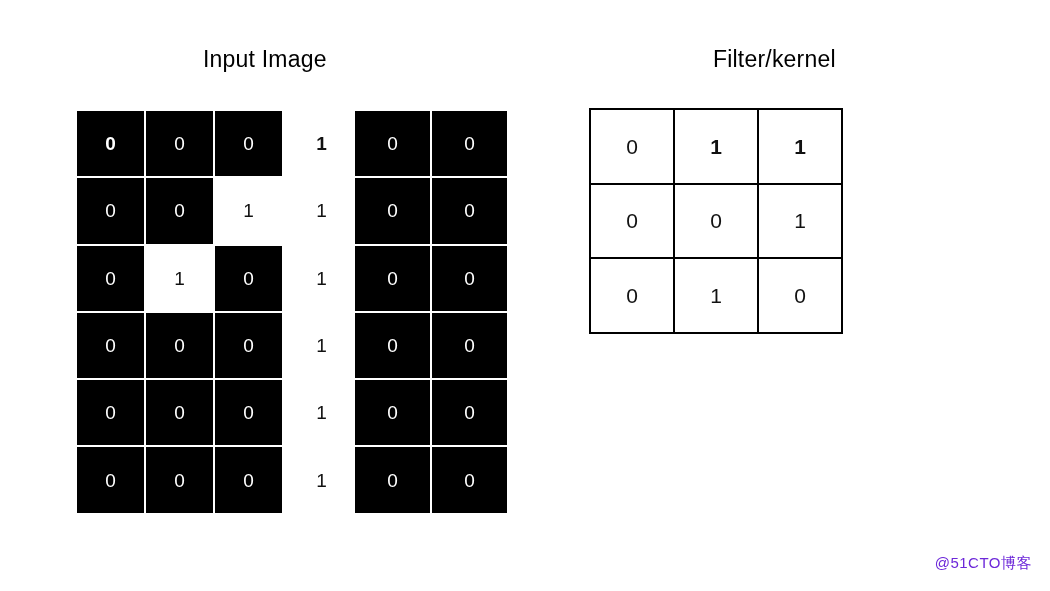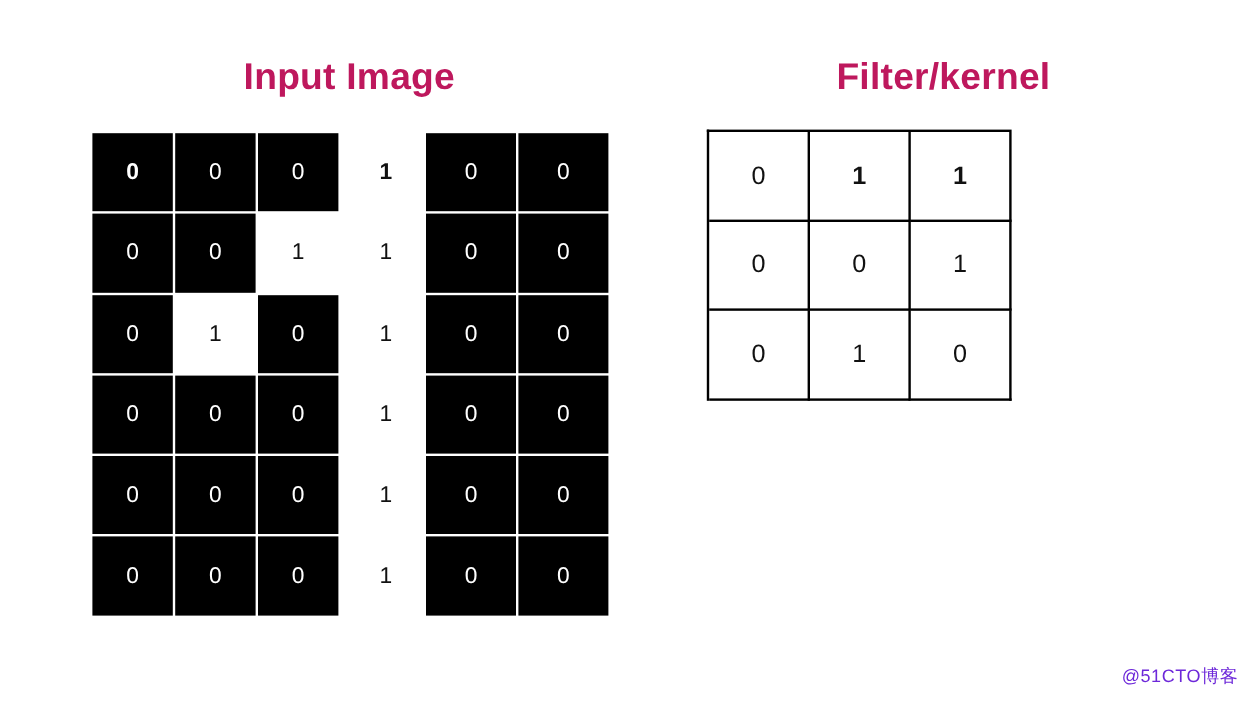--- a/index.html
+++ b/index.html
@@ -12,28 +12,28 @@
     height: 591px;
     position: relative;
     overflow: hidden;
     font-family: "Liberation Sans", sans-serif;
     color: #1a1a1a;
   }
 
   
   .section-title {
     position: absolute;
-    font-size: 31px;
-    font-weight: 700;
-    color: #be185d;
+    font-size: 23px;
+    font-weight: 400;
+    color: #000000;
     letter-spacing: 0.2px;
     white-space: nowrap;
   }
   #title-input-image { left: 203px; top: 46px; }
-  #title-filter-kernel { left: 697px; top: 46px; text-align: right; }
+  #title-filter-kernel { left: 713px; top: 46px; text-align: right; }
 
   
   .pixel-grid {
     position: absolute;
     display: grid;
     gap: 2px;
     background: #ffffff;
   }
   #grid-left {
     left: 77px;

